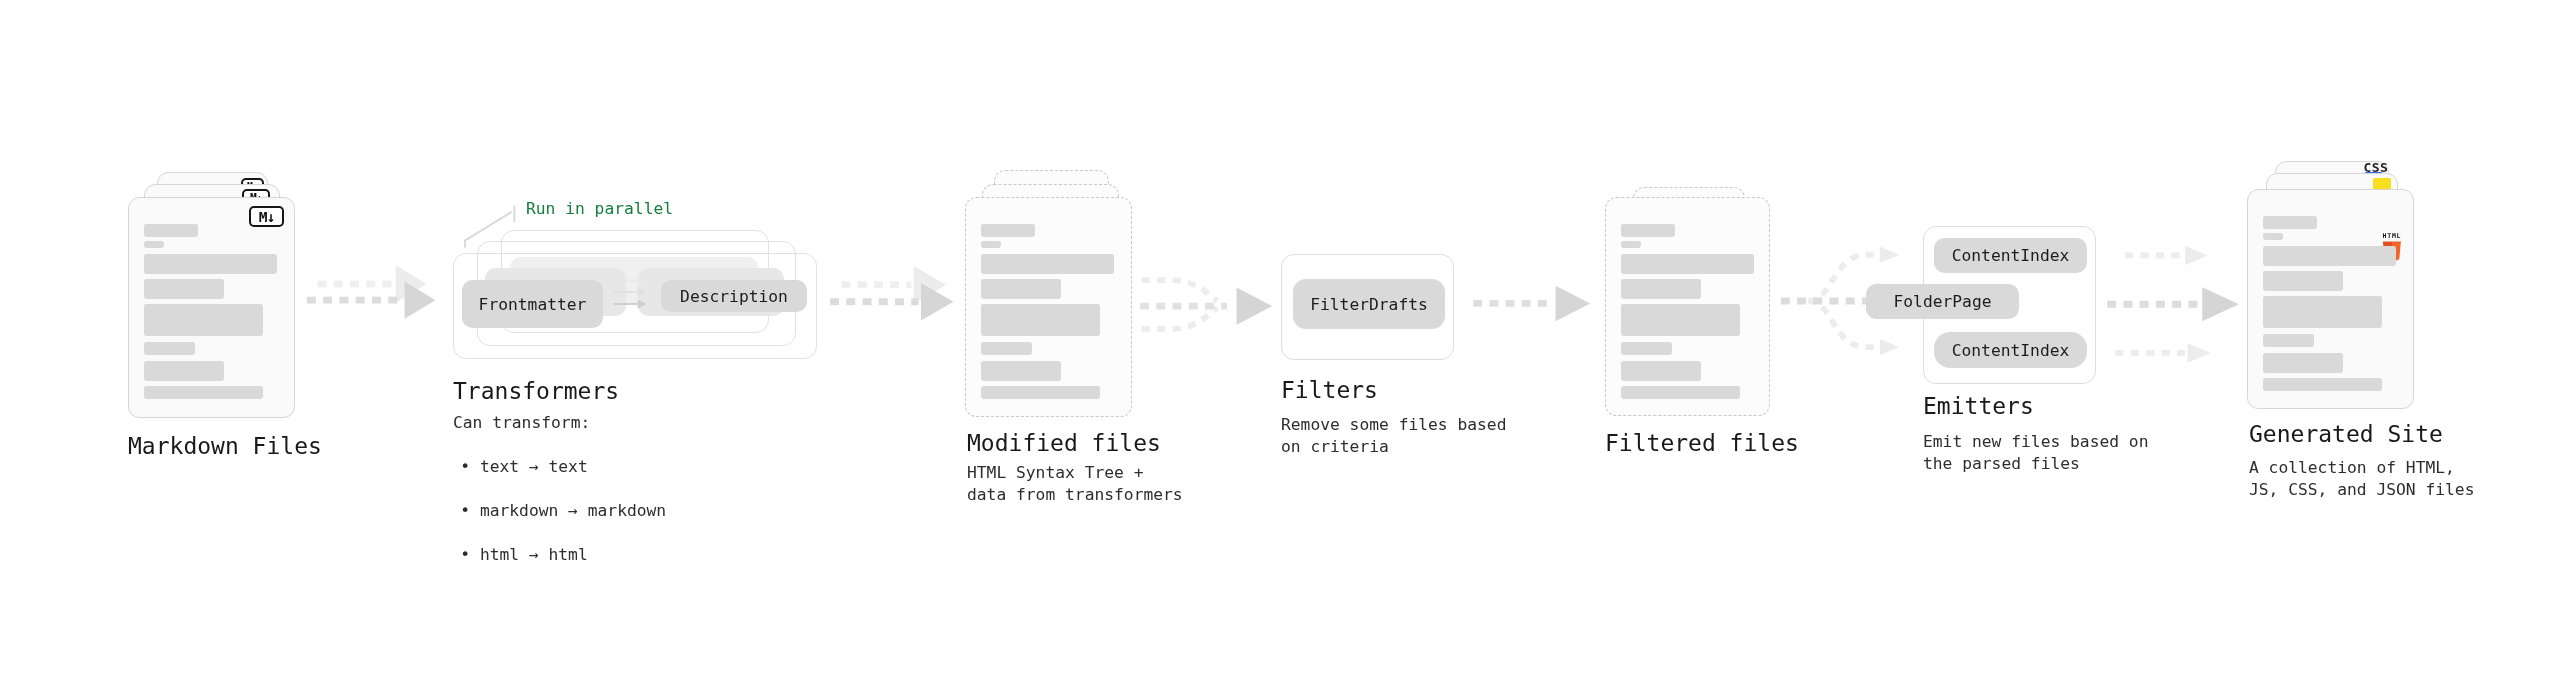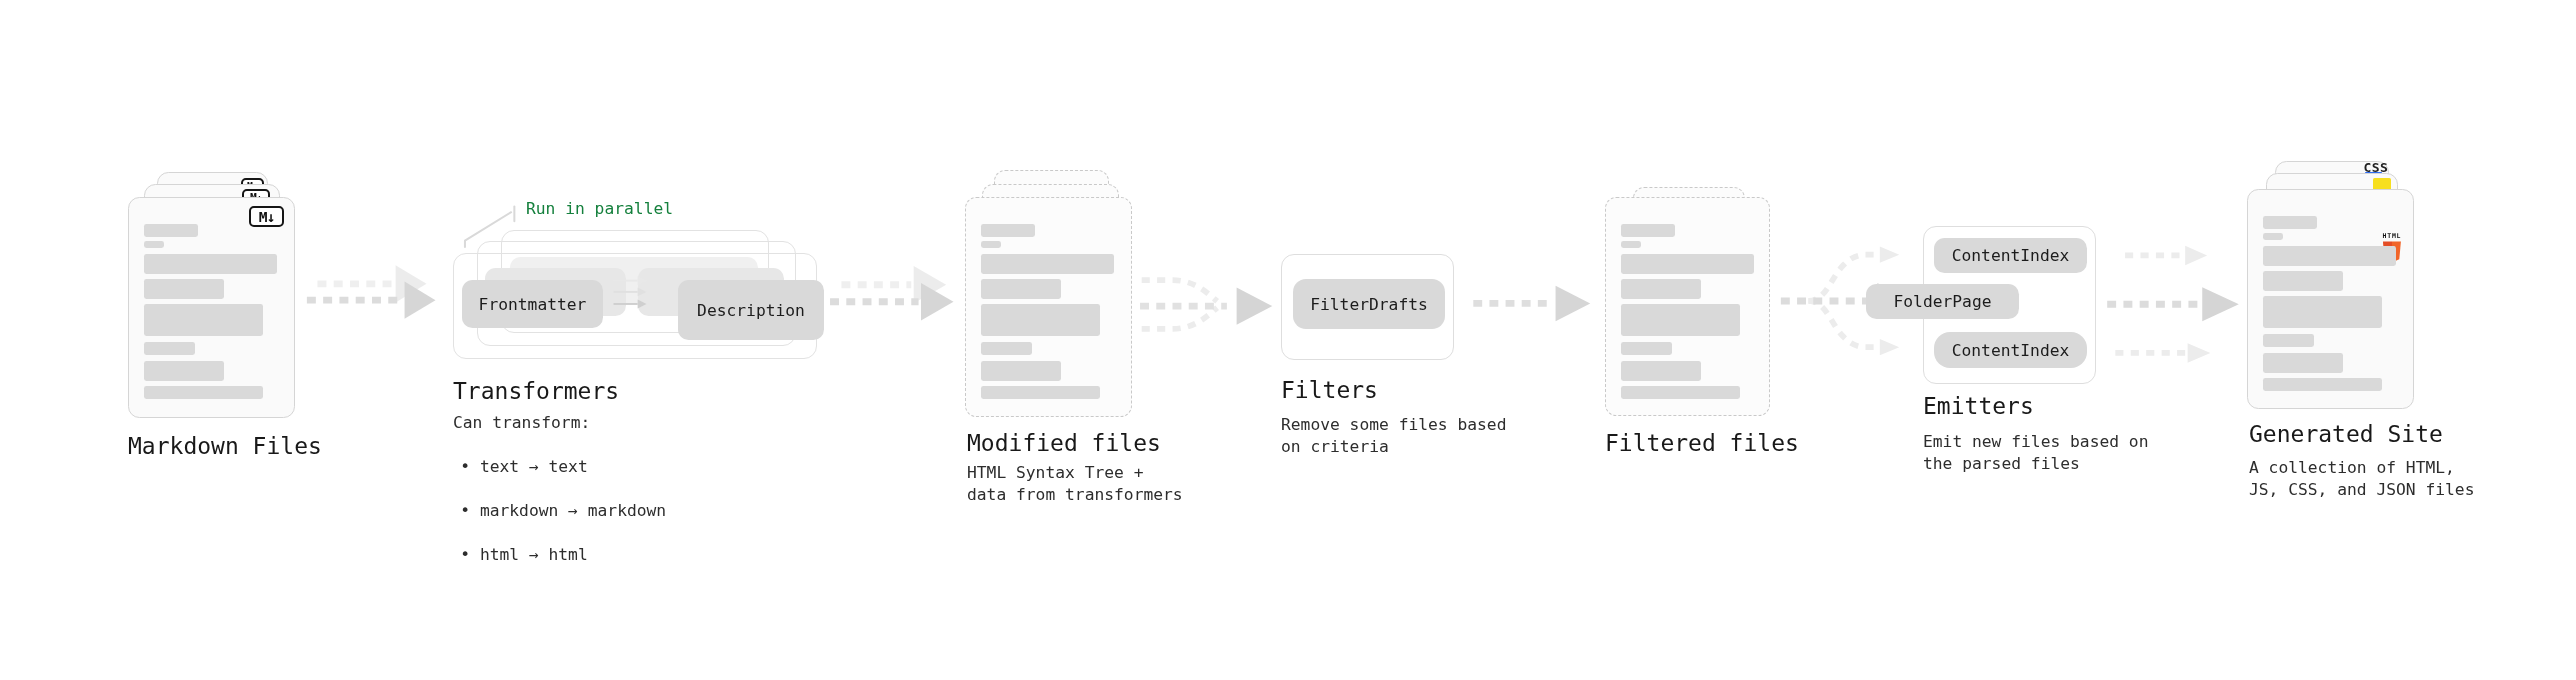--- a/index.html
+++ b/index.html
@@ -101,21 +101,21 @@
         <line x1="3" y1="21" x2="33" y2="21" stroke="#e0e0e0" stroke-width="2.4"></line>
         <polygon points="33,15.5 44,21 33,26.5" fill="#e0e0e0"></polygon>
       </g>
       <g>
         <line x1="3" y1="36" x2="33" y2="36" stroke="#cfcfcf" stroke-width="2.4"></line>
         <polygon points="33,30.5 44,36 33,41.5" fill="#cfcfcf"></polygon>
       </g>
     </svg>
 
     <div class="pill" style="left:462px;top:280px;width:141px;height:48px;">Frontmatter</div>
-    <div class="pill" style="left:661px;top:280px;width:146px;height:60px;margin-left:17px;">Description</div>
+    <div class="pill" style="left:661px;top:280px;width:146px;height:32px;">Description</div>
 
     <div class="h" style="left:453px;top:379px;">Transformers</div>
     <div class="t" style="left:453px;top:412px;">Can transform:</div>
     <div class="t bullets" style="left:453px;top:434px;">
       <div>• text → text</div>
       <div>• markdown → markdown</div>
       <div>• html → html</div>
     </div>
   </div>
 

